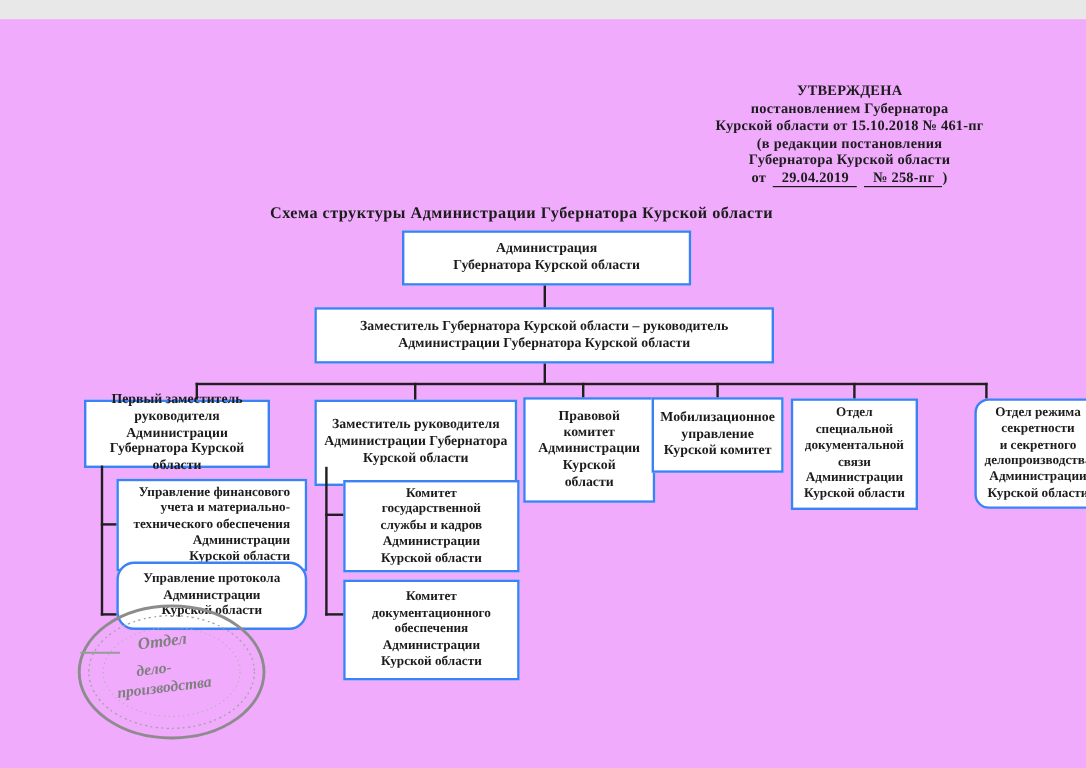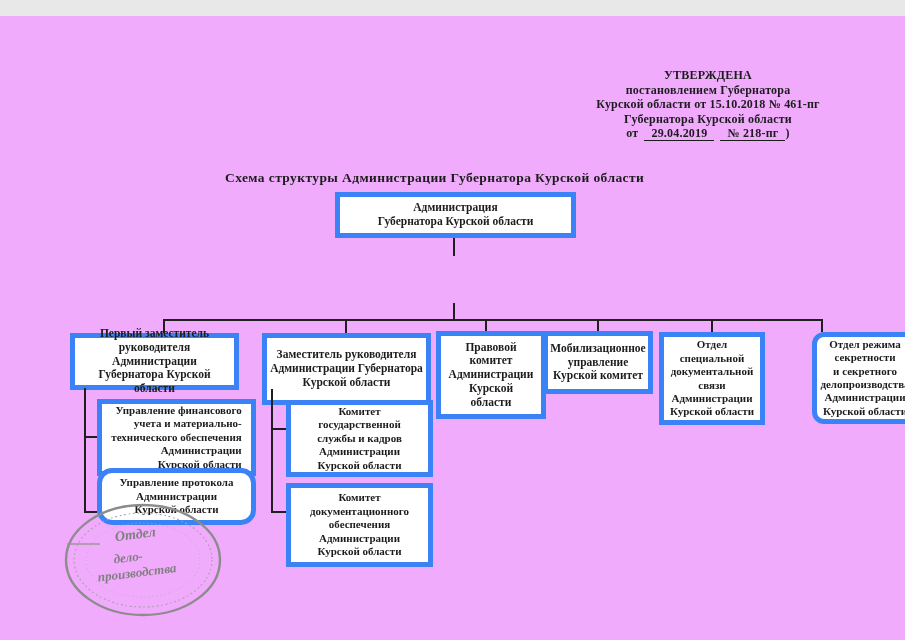--- a/index.html
+++ b/index.html
@@ -16,21 +16,21 @@
   }
   .note .u{border-bottom:1.6px solid #1c1c1c;padding:0 7px;text-align:center;}
   .note .gap{display:inline-block;width:6px;}
   
   .title{
     position:absolute;left:225px;top:154px;width:470px;
     font-size:13.5px;font-weight:700;letter-spacing:0.4px;white-space:nowrap;
   }
   
   .box{
-    position:absolute;box-sizing:border-box;border:5px solid #3b82f6;
+    position:absolute;box-sizing:border-box;border:2px solid #3b82f6;
     background:#ffffff;display:flex;align-items:center;justify-content:center;
     text-align:center;font-size:11.5px;font-weight:700;line-height:13.8px;
     white-space:pre-line;padding:2px 3px;
   }
   .box.small{font-size:11px;line-height:13.4px;}
   
   .line{position:absolute;background:#1f1f1f;}
   
   .stamp{position:absolute;left:58px;top:484px;width:172px;height:122px;}
   
@@ -41,31 +41,34 @@
 </style>
 </head>
 <body>
 
 <div id="page">
 
   <div class="note">
     <div>УТВЕРЖДЕНА</div>
     <div>постановлением Губернатора</div>
     <div>Курской области от 15.10.2018 № 461-пг</div>
+    <div>(в редакции постановления</div>
     <div>Губернатора Курской области</div>
-    <div><span>от</span><span class="gap"></span><span class="u">29.04.2019</span><span class="gap"></span><span class="u">№ 218-пг</span><span>)</span></div>
+    <div><span>от</span><span class="gap"></span><span class="u">29.04.2019</span><span class="gap"></span><span class="u">№ 258-пг</span><span>)</span></div>
   </div>
 
   <div class="title">Схема структуры Администрации Губернатора Курской области</div>
 
   <div class="box" style="left:335px;top:176px;width:241px;height:46px;">Администрация
 Губернатора Курской области</div>
 
+  <div class="box" style="left:262px;top:240px;width:383px;height:47px;">Заместитель Губернатора Курской области – руководитель
+Администрации Губернатора Курской области</div>
 
-  <div class="box" style="left:70px;top:317px;width:169px;height:57px;">Первый заместитель
+  <div class="box" style="left:70px;top:317px;width:155px;height:57px;">Первый заместитель
 руководителя Администрации
 Губернатора Курской области</div>
   <div class="box" style="left:262px;top:317px;width:169px;height:72px;">Заместитель руководителя
 Администрации Губернатора
 Курской области</div>
   <div class="box" style="left:436px;top:315px;width:110px;height:88px;">Правовой
 комитет
 Администрации
 Курской
 области</div>

